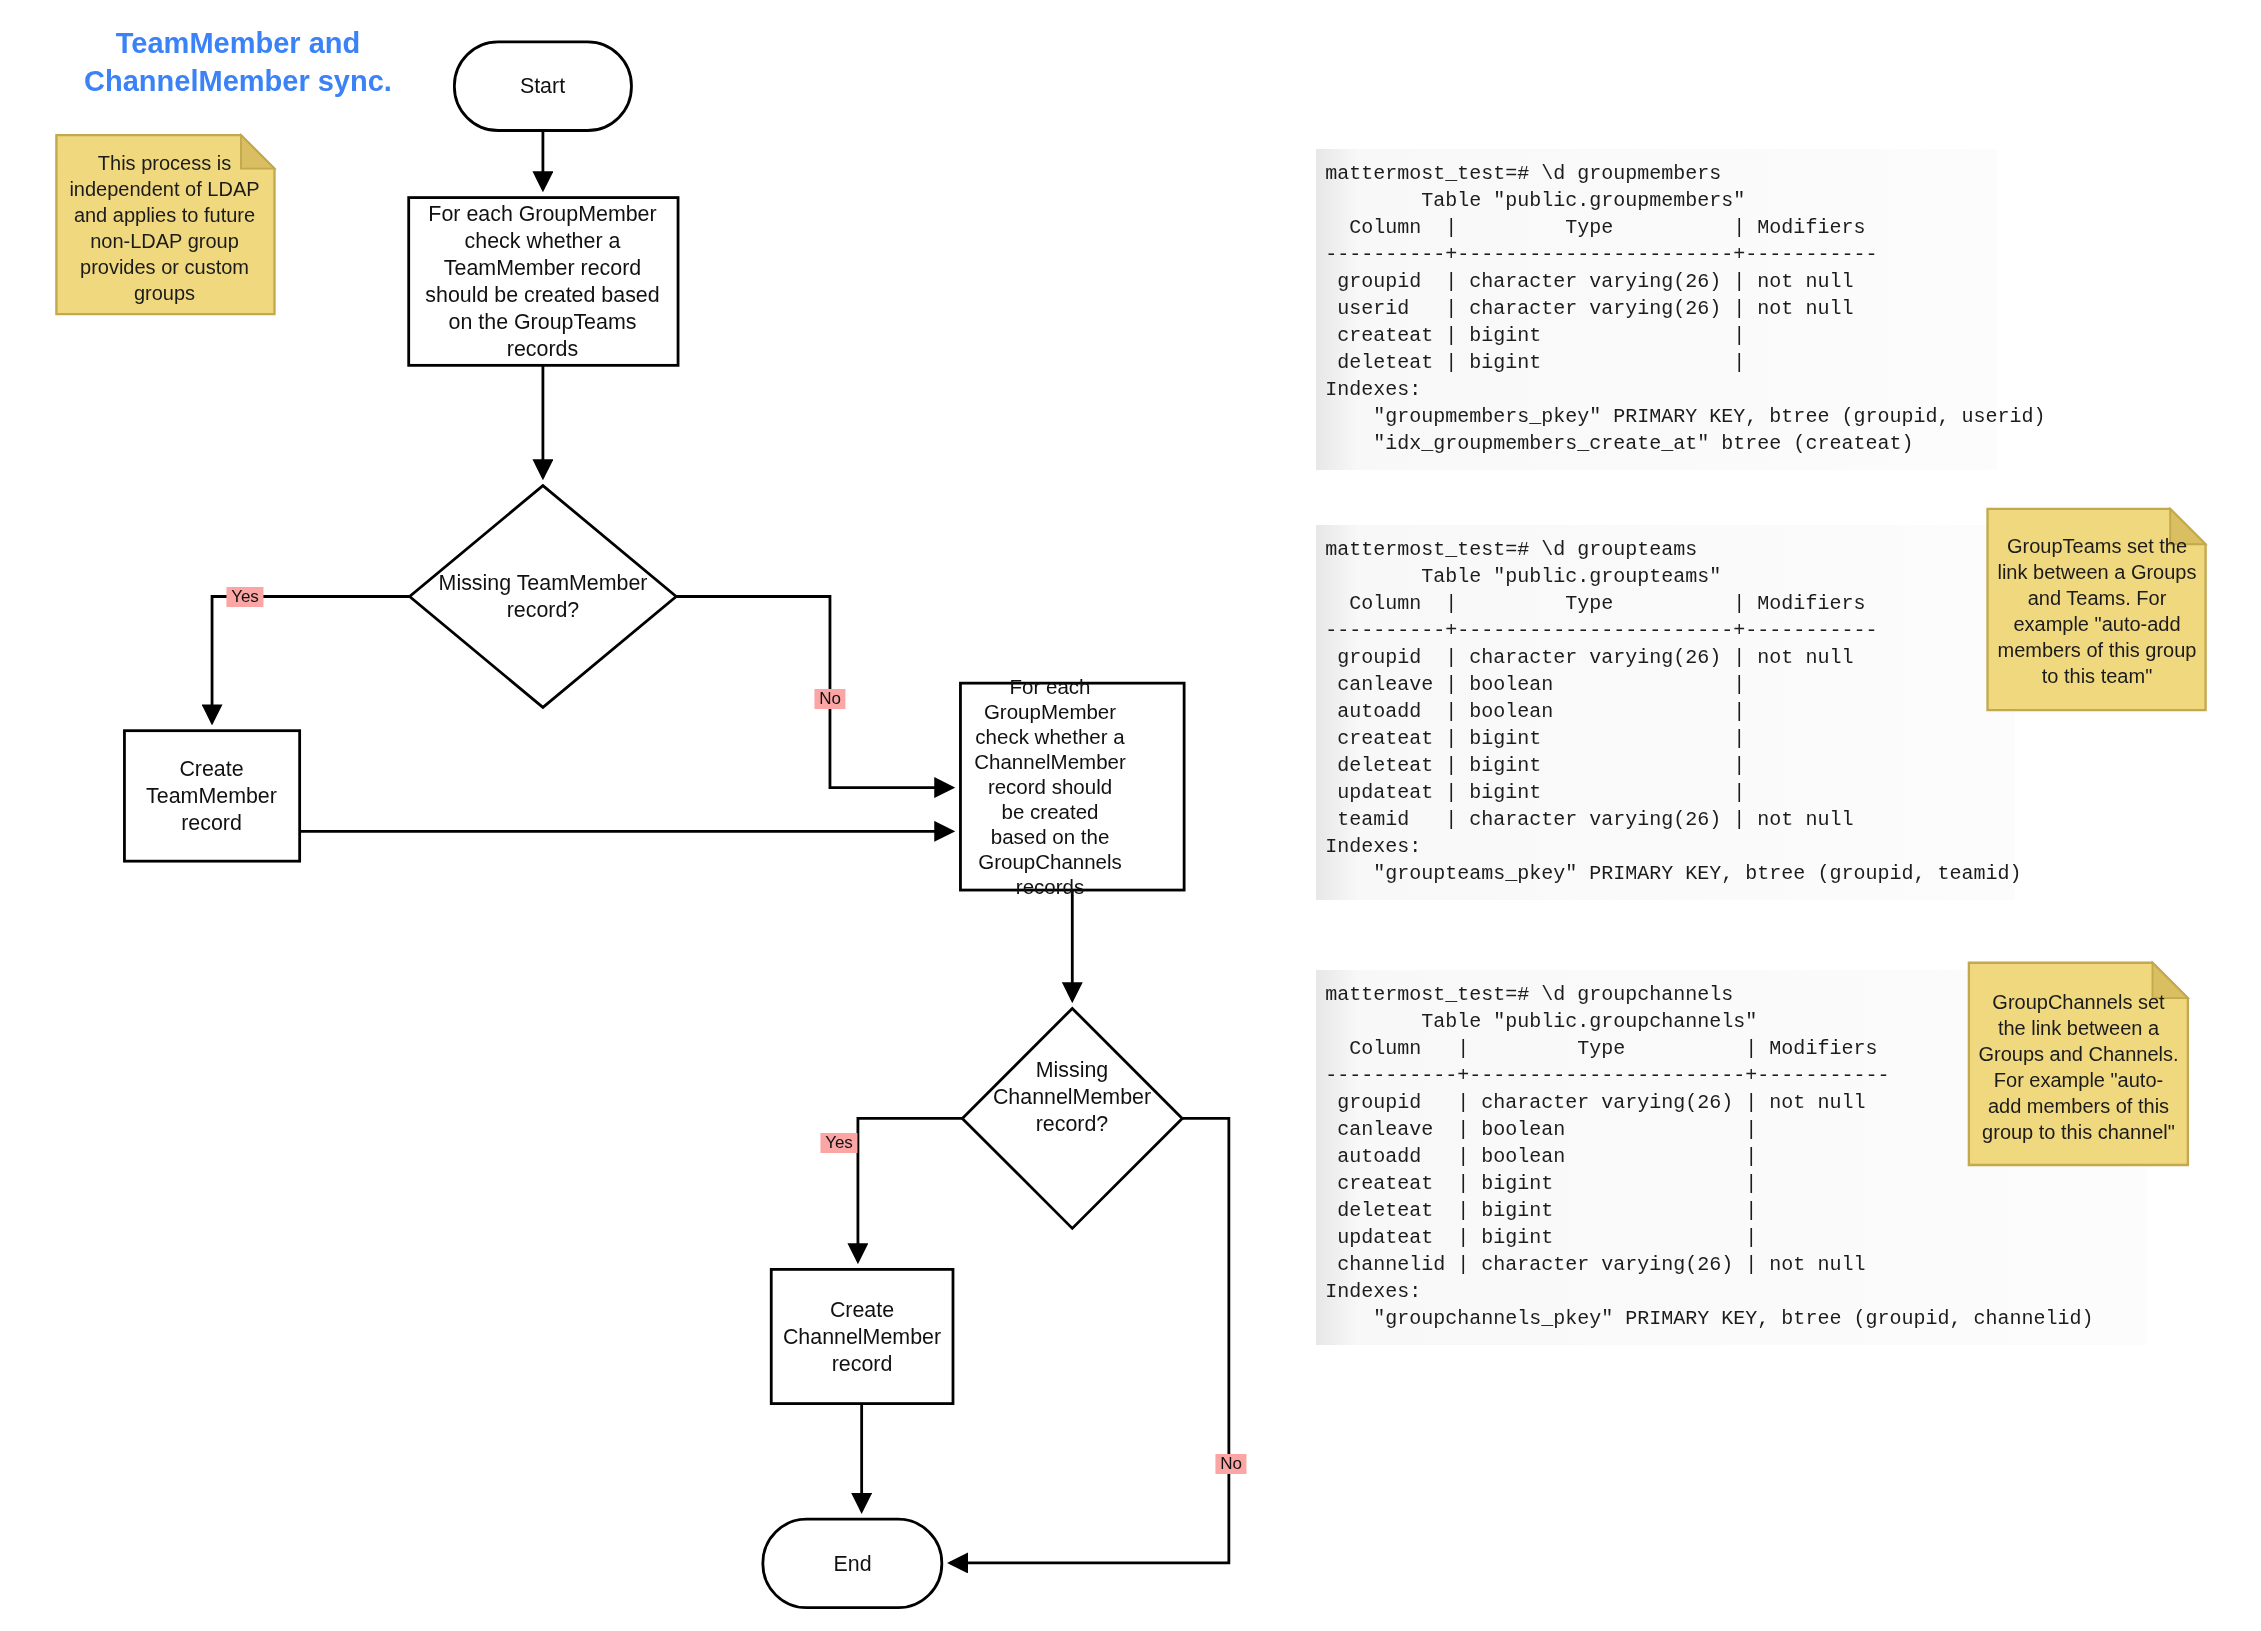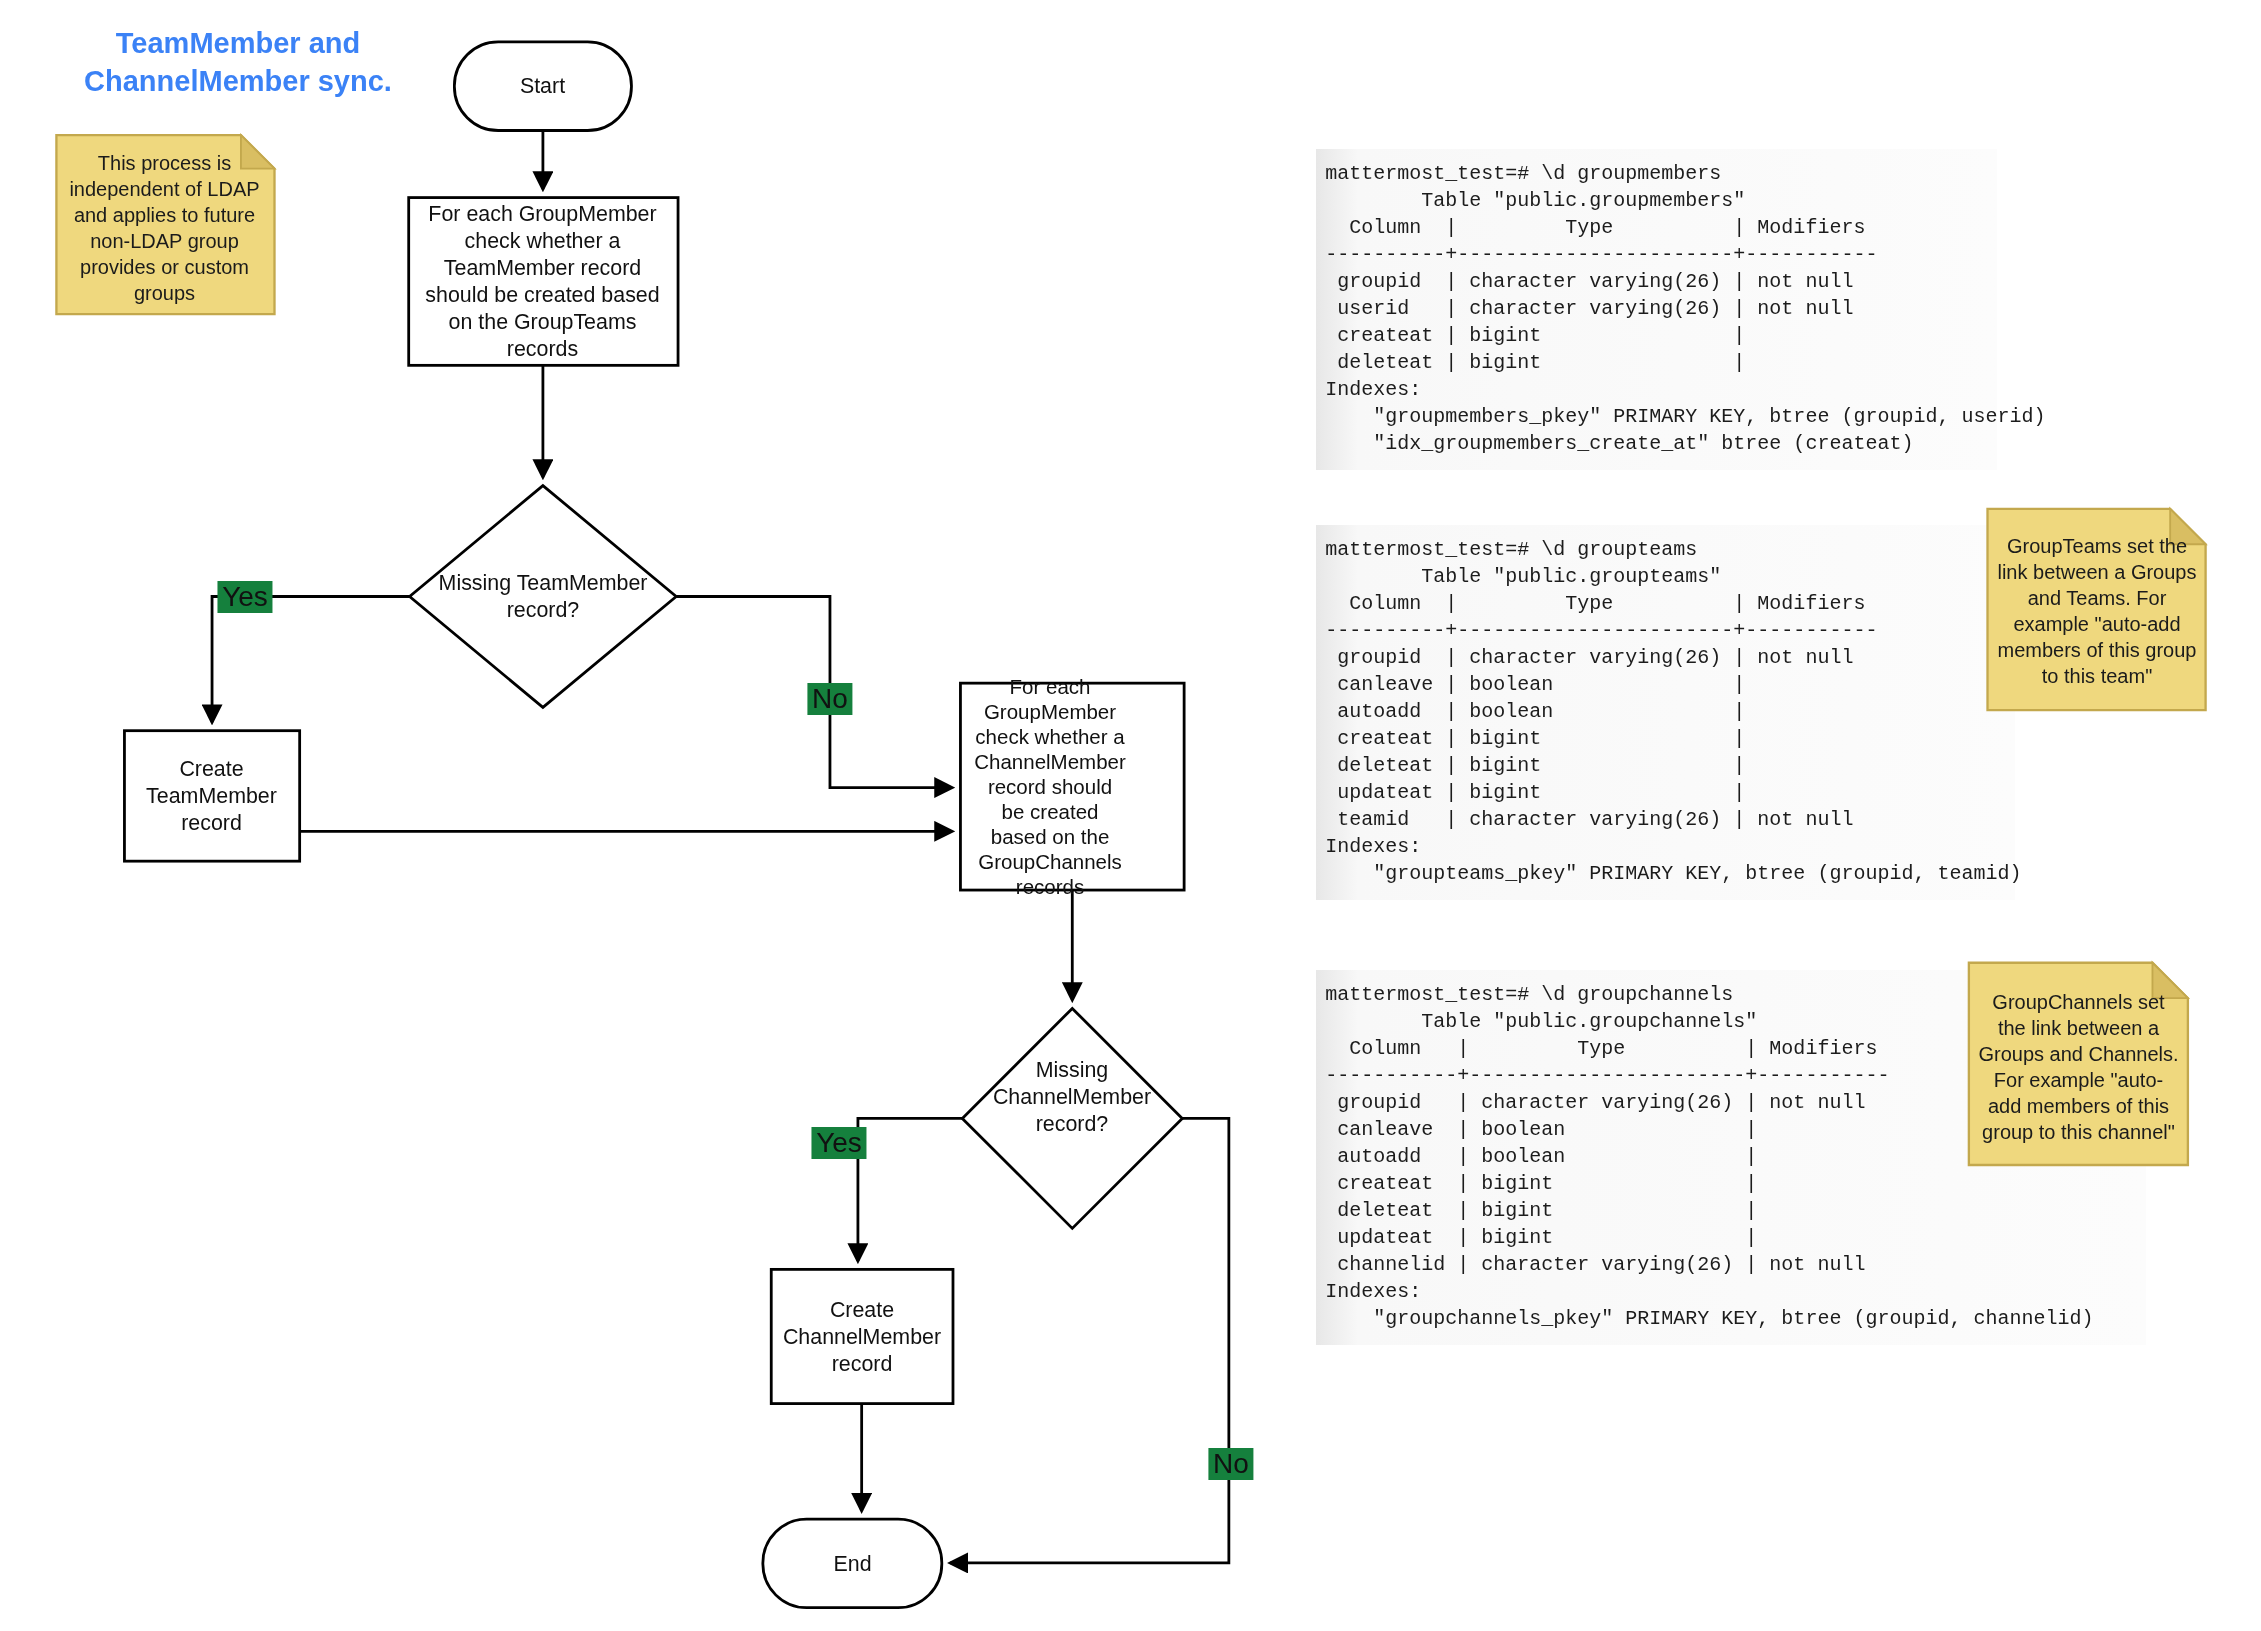--- a/index.html
+++ b/index.html
@@ -7,22 +7,22 @@
 
   
   .codeblock{position:absolute;z-index:1;background:linear-gradient(90deg,#e7e7e7 0px,#f8f8f8 42px,#fcfcfc 100%);}
   .codeblock pre{margin:0;padding:11.2px 13px 13px 9.3px;font-family:Liberation Mono, monospace;
                  font-size:20px;line-height:27px;color:#1c1c1c;}
   svg.diagram{position:absolute;left:0;top:0;z-index:2;pointer-events:none;}
 
   
   .nodetext{position:absolute;z-index:3;display:flex;align-items:center;justify-content:center;
             text-align:center;font-size:21.4px;line-height:27px;color:#111;}
-  .lbl{position:absolute;z-index:3;transform:translate(-50%,-50%);background:#15803d;
-       padding:0 4.7px;font-size:28px;color:#111;}
+  .lbl{position:absolute;z-index:3;transform:translate(-50%,-50%);background:#fca5a5;
+       padding:0 4.7px;font-size:17px;color:#111;}
 
   
   .shape{fill:#ffffff;stroke:var(--stroke,#000);stroke-width:3px;}
   .edge{fill:none;stroke:var(--stroke,#000);stroke-width:3px;}
   .note-shape{fill:var(--note-fill,#efd87e);stroke:var(--note-border,#c3a84d);stroke-width:2.5px;}
   .note-fold{fill:var(--note-fold,#d9be62);stroke:var(--note-border,#c3a84d);stroke-width:2px;}
   .arrowhead{fill:var(--stroke,#000);}
 
   
   .title{position:absolute;left:56px;top:24px;width:364px;z-index:3;text-align:center;

